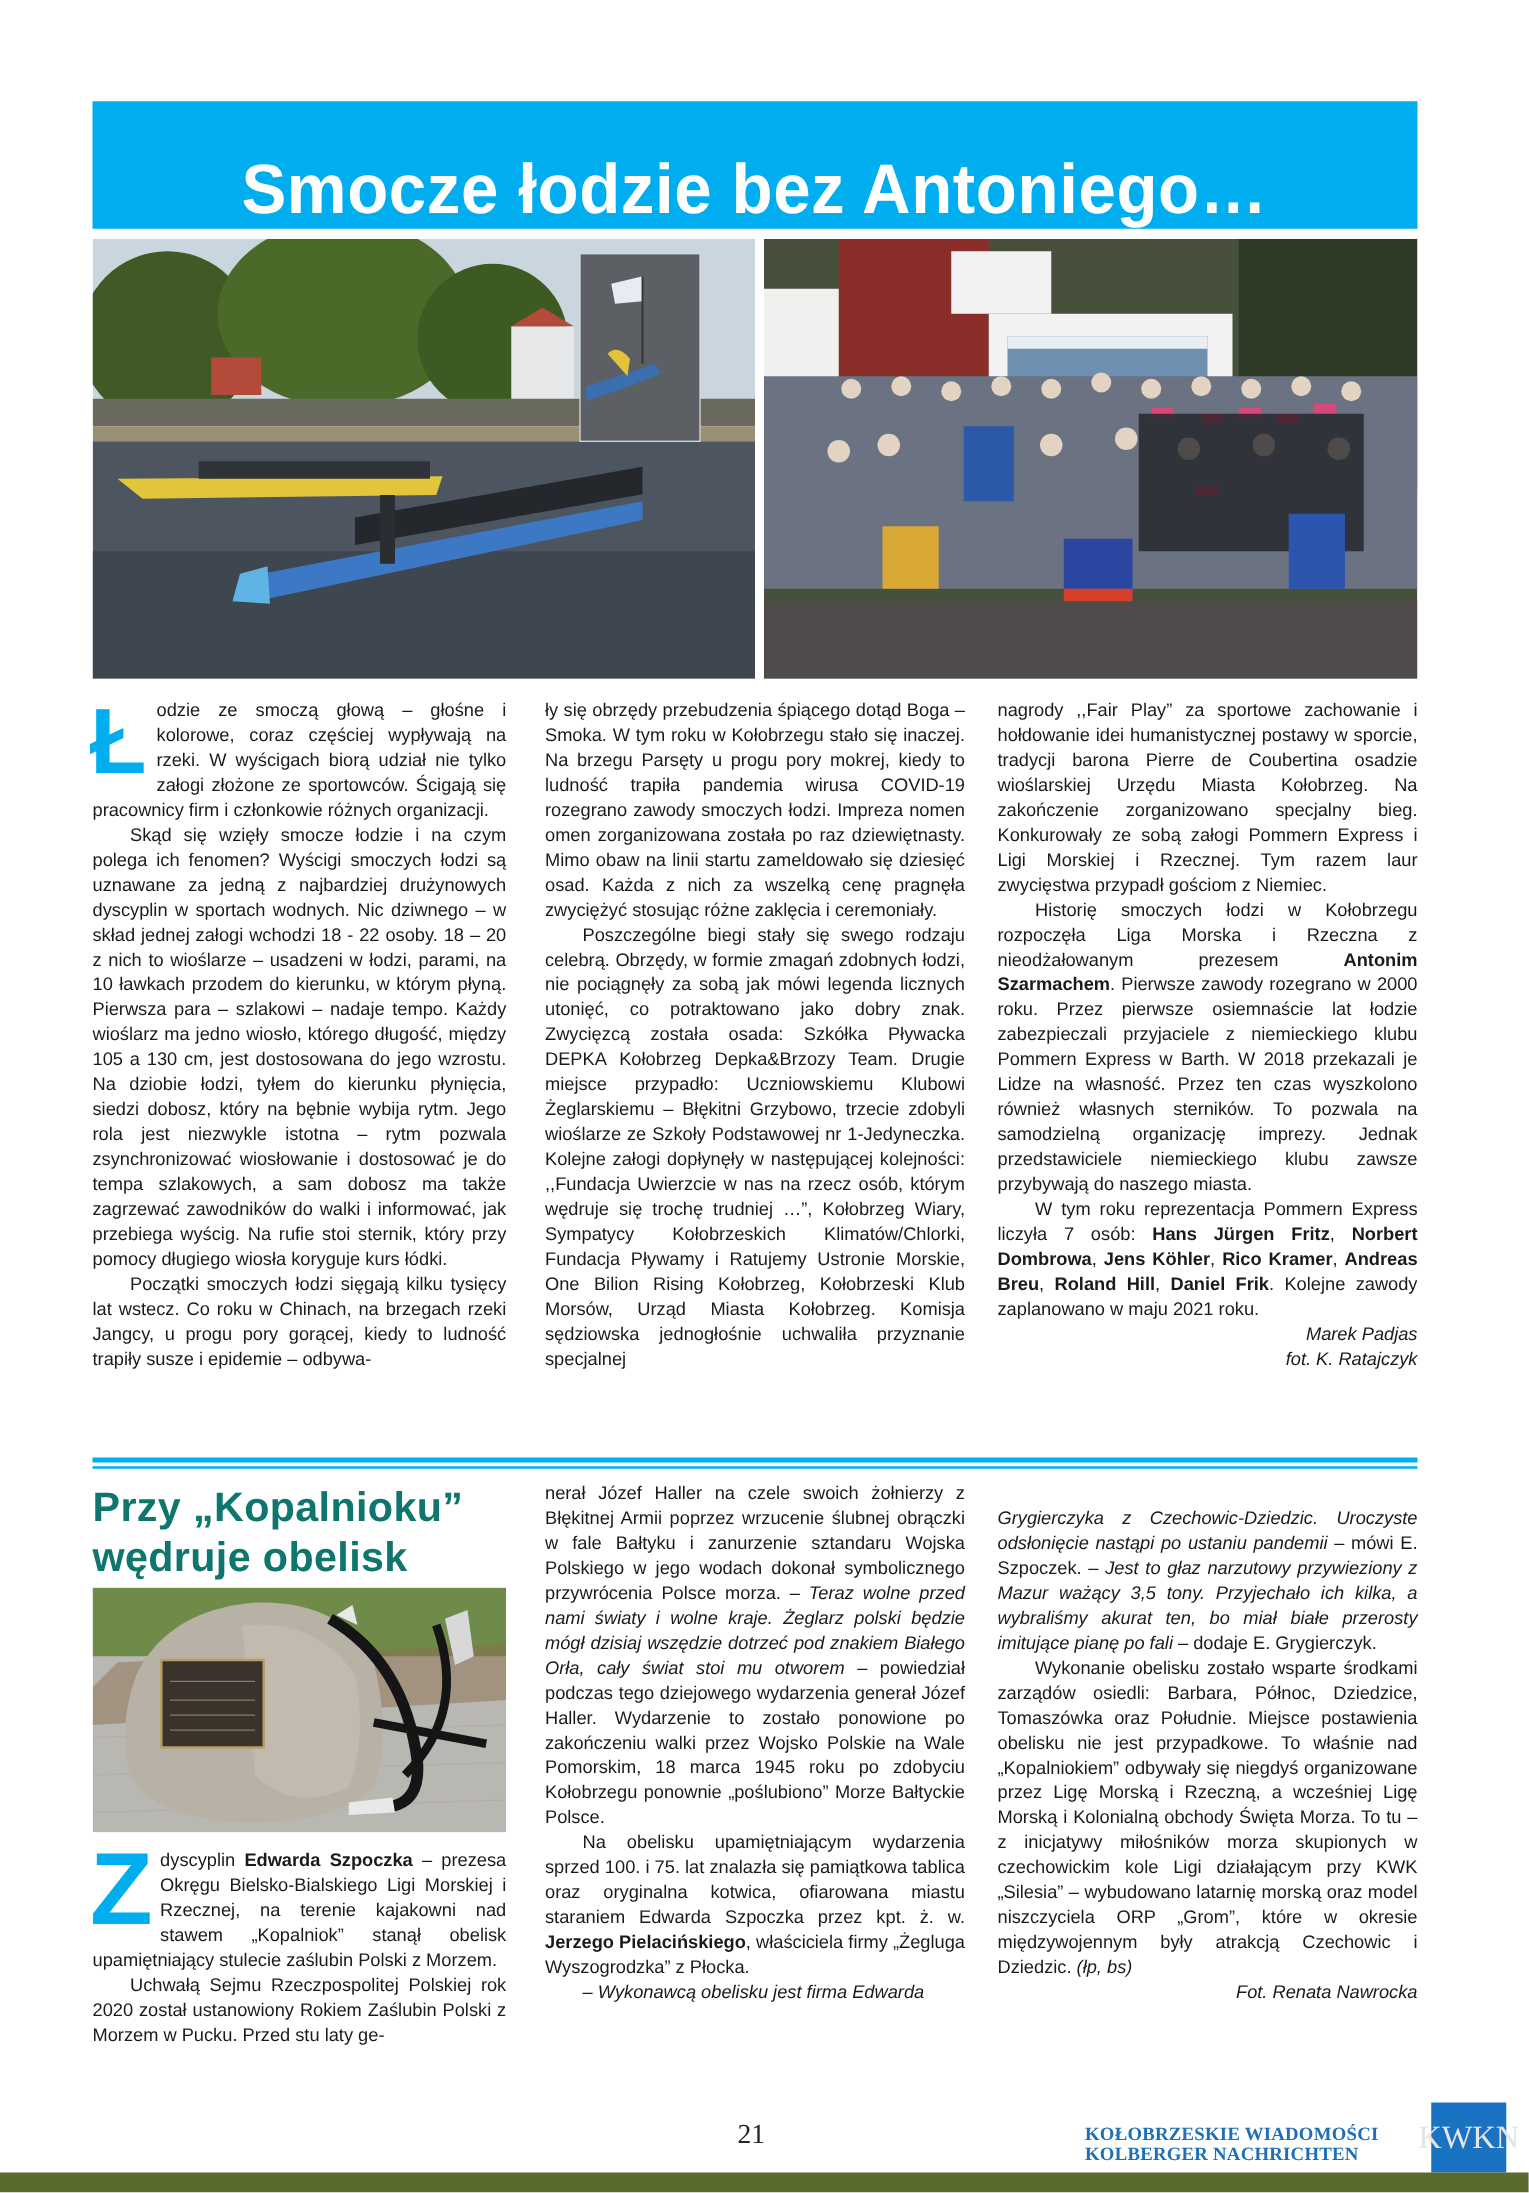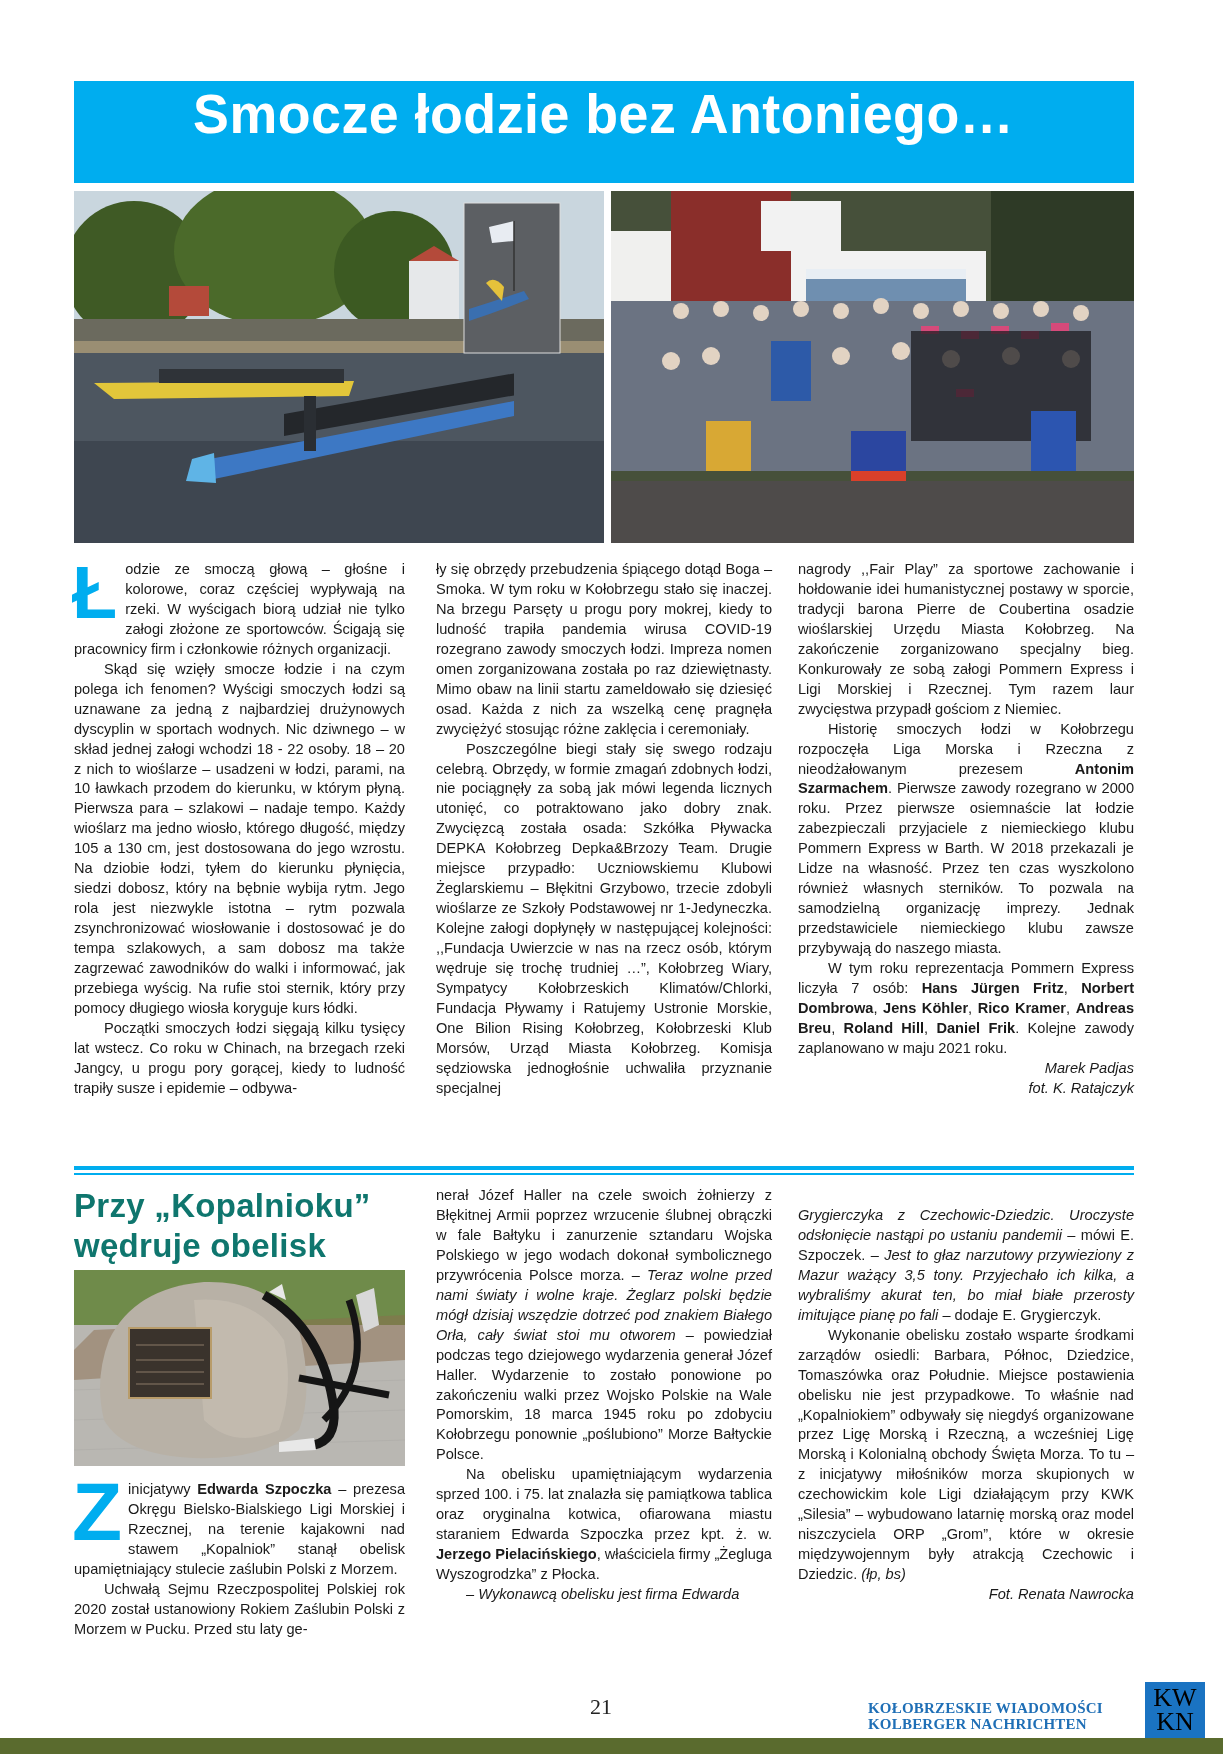--- a/index.html
+++ b/index.html
@@ -2,21 +2,21 @@
 <html><head>
 <meta charset="utf-8">
 <style>
   html, body { margin: 0; padding: 0; }
   body {
     width: 1223px; height: 1754px; background: #ffffff; position: relative; overflow: hidden;
     font-family: "Liberation Sans", sans-serif; color: #1a1a1a;
   }
   .banner {
     position: absolute; left: 74px; top: 81px; width: 1060px; height: 102px;
-    background: #00adef; display: flex; align-items: flex-start; justify-content: center;
+    background: #00adef; display: flex; align-items: flex-end; justify-content: center;
   }
   .banner h1 {
     margin: 0; color: #fff; font-family: "Liberation Sans", sans-serif; font-weight: bold;
     font-size: 56px; letter-spacing: 0.5px; transform: scaleX(0.96);
   }
   .photo { position: absolute; overflow: hidden; }
   .photo svg { display: block; width: 100%; height: 100%; }
   .col {
     position: absolute; font-size: 14.6px; line-height: 19.95px; text-align: justify;
     hyphens: manual;
@@ -43,22 +43,22 @@
   .footer-page {
     position: absolute; left: 590px; top: 1694px; font-family: "Liberation Serif", serif;
     font-size: 22px; color: #222;
   }
   .footer-brand {
     position: absolute; left: 868px; top: 1700px; font-family: "Liberation Serif", serif;
     font-size: 15px; line-height: 16px; color: #1f6fb6; font-weight: bold; letter-spacing: 0.2px;
   }
   .footer-logo {
     position: absolute; left: 1145px; top: 1682px; width: 60px; height: 56px; background: #1a73c2;
-    color: #000000; font-family: "Liberation Serif", serif; font-size: 26px; line-height: 24px;
-    display: flex; flex-direction: column; align-items: center; justify-content: center;
+    color: #e5e5e5; font-family: "Liberation Serif", serif; font-size: 26px; line-height: 24px;
+    display: flex; align-items: center; justify-content: center;
   }
   .footer-bar { position: absolute; left: 0; top: 1738px; width: 1223px; height: 16px; background: #5a6b2e; }
 </style>
 </head>
 <body>
 
 <div class="banner">
   <h1>Smocze łodzie bez Antoniego…</h1>
 </div>
 
@@ -190,21 +190,21 @@
     <path d="M190,25 Q250,60 260,140 Q262,170 240,175" stroke="#151515" stroke-width="9" fill="none"></path>
     <path d="M275,30 Q300,100 250,150" stroke="#151515" stroke-width="7" fill="none"></path>
     <line x1="225" y1="108" x2="315" y2="125" stroke="#151515" stroke-width="7"></line>
     <polygon points="282,25 300,18 305,55 290,62" fill="#d8d8d8"></polygon>
     <polygon points="195,22 208,14 212,30" fill="#e8e8e8"></polygon>
     <polygon points="205,172 240,168 242,180 205,182" fill="#e8e8e8"></polygon>
   </svg>
 </div>
 
 <div class="col" style="left:74px; top:1480px; width:331px;">
-  <p><span class="dropcap-Z">Z</span><span>inicjatywy </span><b>Edwarda Szpoczka</b><span> – prezesa Okręgu Bielsko-Bialskiego Ligi Morskiej i Rzecznej, na terenie kajakowni nad stawem „Kopalniok” stanął obelisk upamiętniający stulecie zaślubin Polski z Morzem.</span></p>
+  <p><span class="dropcap-Z">Z</span><span>dyscyplin </span><b>Edwarda Szpoczka</b><span> – prezesa Okręgu Bielsko-Bialskiego Ligi Morskiej i Rzecznej, na terenie kajakowni nad stawem „Kopalniok” stanął obelisk upamiętniający stulecie zaślubin Polski z Morzem.</span></p>
   <p class="ind">Uchwałą Sejmu Rzeczpospolitej Polskiej rok 2020 został ustanowiony Rokiem Zaślubin Polski z Morzem w Pucku. Przed stu laty ge-</p>
 </div>
 
 <div class="col" style="left:436px; top:1186px; width:336px;">
   <p><span>nerał Józef Haller na czele swoich żołnierzy z Błękitnej Armii poprzez wrzucenie ślubnej obrączki w fale Bałtyku i zanurzenie sztandaru Wojska Polskiego w jego wodach dokonał symbolicznego przywrócenia Polsce morza. </span><i>– Teraz wolne przed nami światy i wolne kraje. Żeglarz polski będzie mógł dzisiaj wszędzie dotrzeć pod znakiem Białego Orła, cały świat stoi mu otworem</i><span> – powiedział podczas tego dziejowego wydarzenia generał Józef Haller. Wydarzenie to zostało ponowione po zakończeniu walki przez Wojsko Polskie na Wale Pomorskim, 18 marca 1945 roku  po zdobyciu Kołobrzegu ponownie „poślubiono” Morze Bałtyckie Polsce.</span></p>
   <p class="ind"><span>Na obelisku upamiętniającym wydarzenia sprzed 100. i 75. lat znalazła się pamiątkowa tablica oraz oryginalna kotwica, ofiarowana miastu staraniem Edwarda Szpoczka przez kpt. ż. w. </span><b>Jerzego Pielacińskiego</b><span>, właściciela firmy „Żegluga Wyszogrodzka” z Płocka.</span></p>
   <p class="ind"><i>– Wykonawcą obelisku jest firma Edwarda</i></p>
 </div>
 
 <div class="col" style="left:798px; top:1186px; width:336px;margin-top:20px;">

